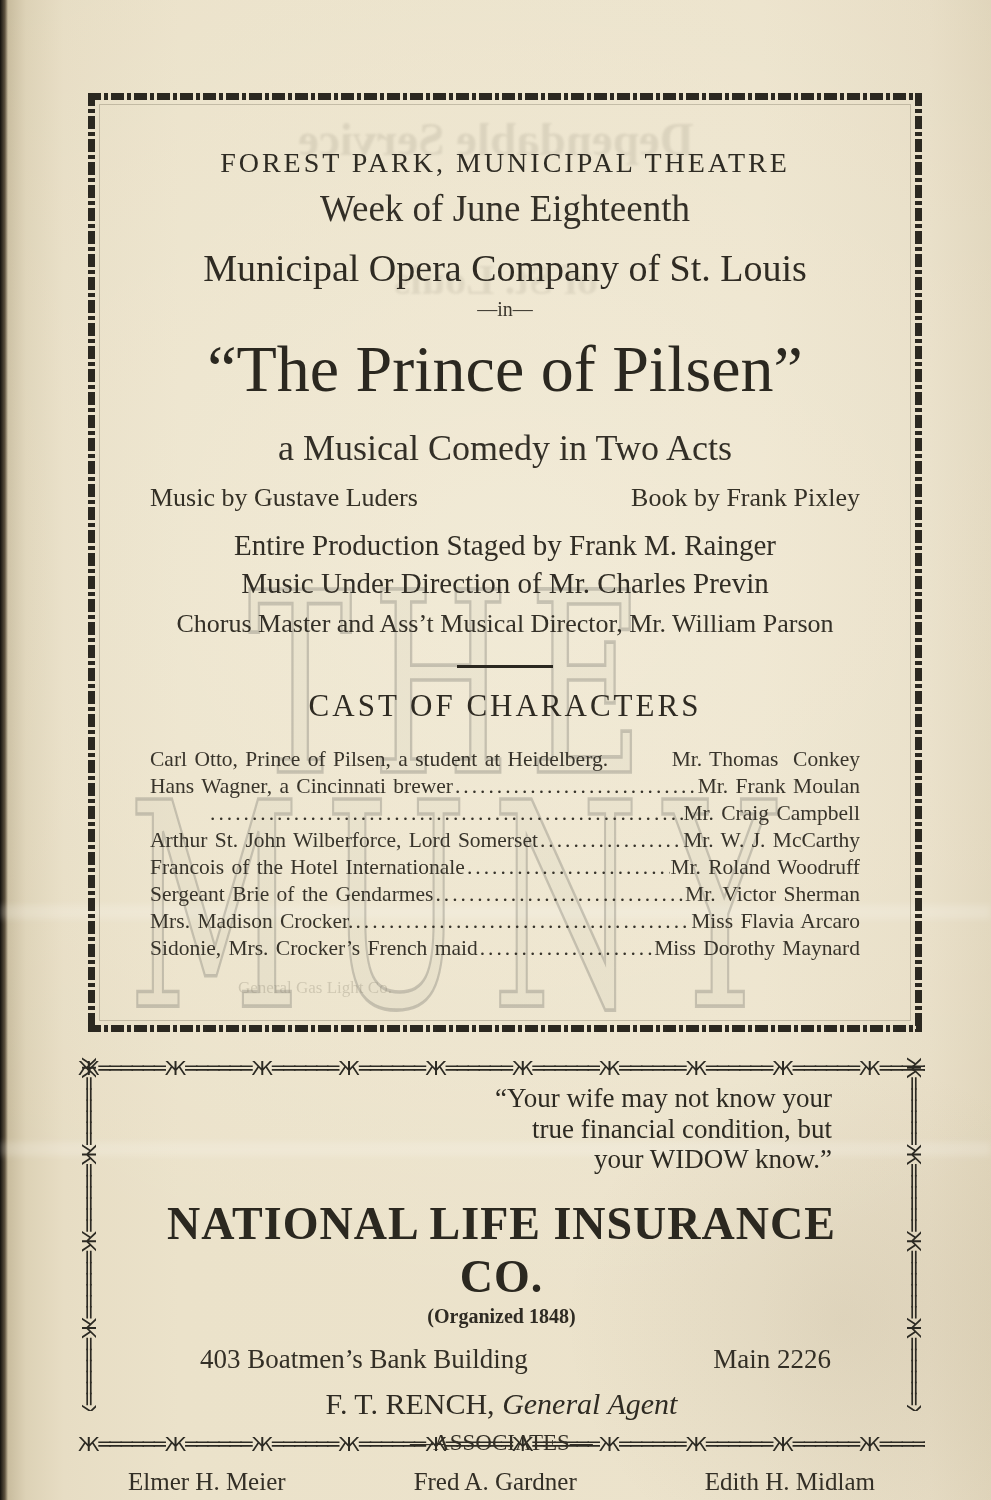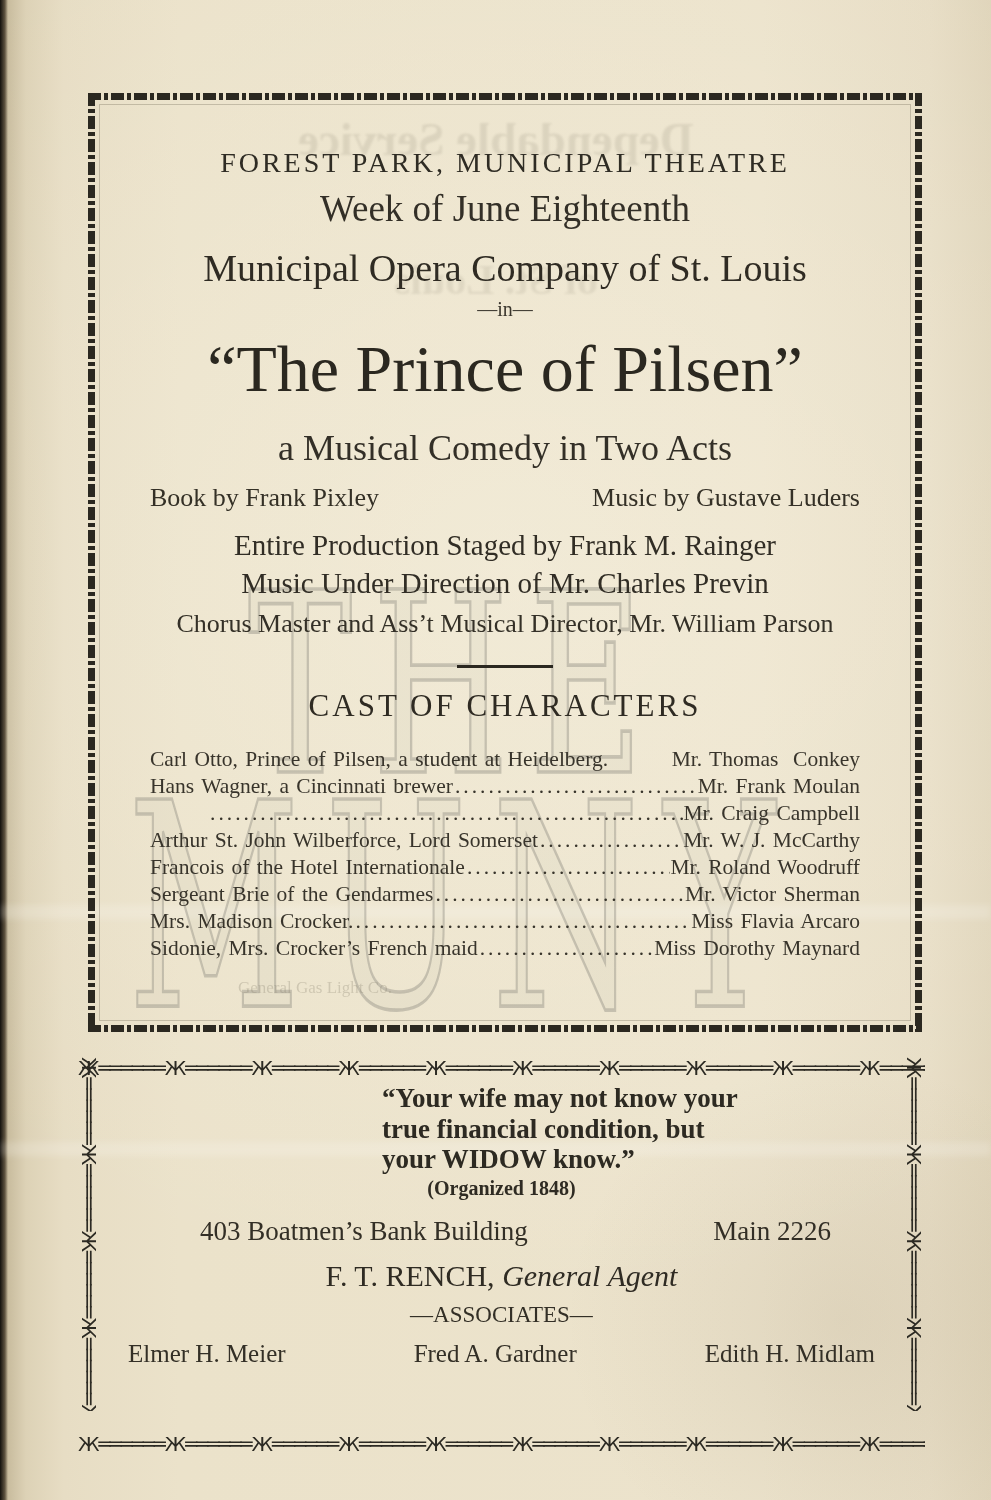--- a/index.html
+++ b/index.html
@@ -63,21 +63,21 @@
 
   
   .ad-box{position:absolute;z-index:2;left:78px;top:1057px;width:847px;height:398px;}
   .orn{position:absolute;color:#2c2a23;font-family:"DejaVu Sans",sans-serif;font-size:20px;line-height:22px;
     white-space:nowrap;overflow:hidden;letter-spacing:-1px;pointer-events:none;}
   .orn-top{left:0;top:0;width:847px;height:22px;}
   .orn-bottom{left:0;bottom:0;width:847px;height:22px;}
   .orn-side{top:0;width:354px;height:22px;transform:rotate(90deg);transform-origin:0 0;}
   .orn-left{left:22px;} .orn-right{left:847px;}
   .ad-inner{position:relative;padding:0 46px;text-align:center;color:#2f2b23;}
-  .ad-quote{margin:26px 0 0 258px;width:450px;text-align:left;font-size:27px;font-weight:bold;line-height:1.13;color:#2d2a22;}
+  .ad-quote{margin:26px 0 0 258px;width:450px;text-align:right;font-size:27px;font-weight:normal;line-height:1.13;color:#2d2a22;}
   .ad-name{margin-top:22px;font-size:46px;font-weight:bold;letter-spacing:1px;color:#2b2820;}
   .ad-sub{margin-top:1px;font-size:23px;font-weight:bold;letter-spacing:8px;}
   .ad-organized{margin-top:2px;font-size:20px;font-weight:bold;}
   .ad-addr-row{margin-top:16px;display:flex;justify-content:space-between;font-size:27px;padding:0 48px 0 76px;color:#332f26;text-align:center;}
   .ad-agent{margin-top:12px;font-size:30px;color:#2f2b23;}
   .ad-agent .agent-title{font-style:italic;}
   .ad-assoc-label{margin-top:9px;font-size:23px;color:#332f26;}
   .ad-assoc-cols{margin-top:11px;display:flex;justify-content:space-between;padding:0 4px;text-align:left;}
   .assoc-col{font-size:25px;line-height:30px;color:#332f26;}
 </style>
@@ -105,22 +105,22 @@
     <div class="hairline"></div>
 
     <div class="pbox-inner">
       <div class="venue">FOREST PARK, MUNICIPAL THEATRE</div>
       <div class="week">Week of June Eighteenth</div>
       <div class="company">Municipal Opera Company of St. Louis</div>
       <div class="in-label">—in—</div>
       <div class="show-title">“The Prince of Pilsen”</div>
       <div class="show-subtitle">a Musical Comedy in Two Acts</div>
       <div class="byline-row">
+        <span>Music by Gustave Luders</span>
         <span>Book by Frank Pixley</span>
-        <span>Music by Gustave Luders</span>
       </div>
       <div class="staged">Entire Production Staged by Frank M. Rainger</div>
       <div class="musicdir">Music Under Direction of Mr. Charles Previn</div>
       <div class="chorus">Chorus Master and Ass’t Musical Director, Mr. William Parson</div>
       <div class="divider"></div>
       <div class="cast-heading">CAST OF CHARACTERS</div>
       <div class="cast-list">
           <div class="cast-row">
             <span class="cast-role">Carl Otto, Prince of Pilsen, a student at Heidelberg.</span>
             <span class="cast-dots"></span>
@@ -170,20 +170,21 @@
     <div class="orn orn-bottom">Ж══════Ж══════Ж══════Ж══════Ж══════Ж══════Ж══════Ж══════Ж══════Ж══════Ж══════Ж══════Ж</div>
     <div class="orn orn-side orn-left">Ж══════Ж══════Ж══════Ж══════Ж══════Ж══════Ж══════Ж══════Ж══════Ж══════Ж══════Ж══════Ж</div>
     <div class="orn orn-side orn-right">Ж══════Ж══════Ж══════Ж══════Ж══════Ж══════Ж══════Ж══════Ж══════Ж══════Ж══════Ж══════Ж</div>
 
     <div class="ad-inner">
       <div class="ad-quote">
           <div>“Your wife may not know your</div>
           <div>true financial condition, but</div>
           <div>your WIDOW know.”</div>
         </div>
+      <div class="ad-name">NATIONAL LIFE INSURANCE CO.</div>
       <div class="ad-organized">(Organized 1848)</div>
       <div class="ad-addr-row">
         <span>403 Boatmen’s Bank Building</span>
         <span>Main 2226</span>
       </div>
       <div class="ad-agent">
         <span>F. T. RENCH,</span>
         <span class="agent-title"> <span>General Agent</span></span>
       </div>
       <div class="ad-assoc-label">—ASSOCIATES—</div>

